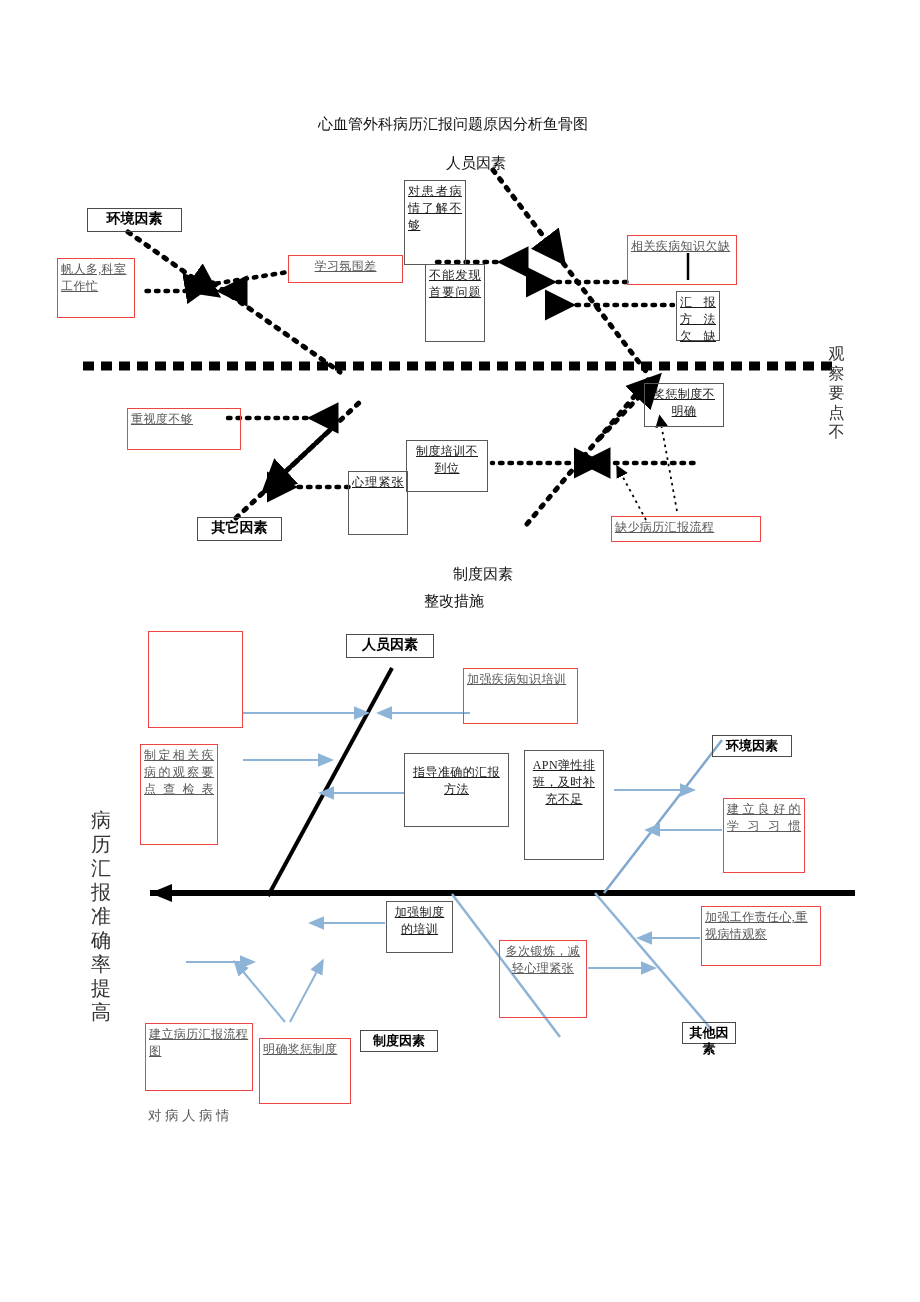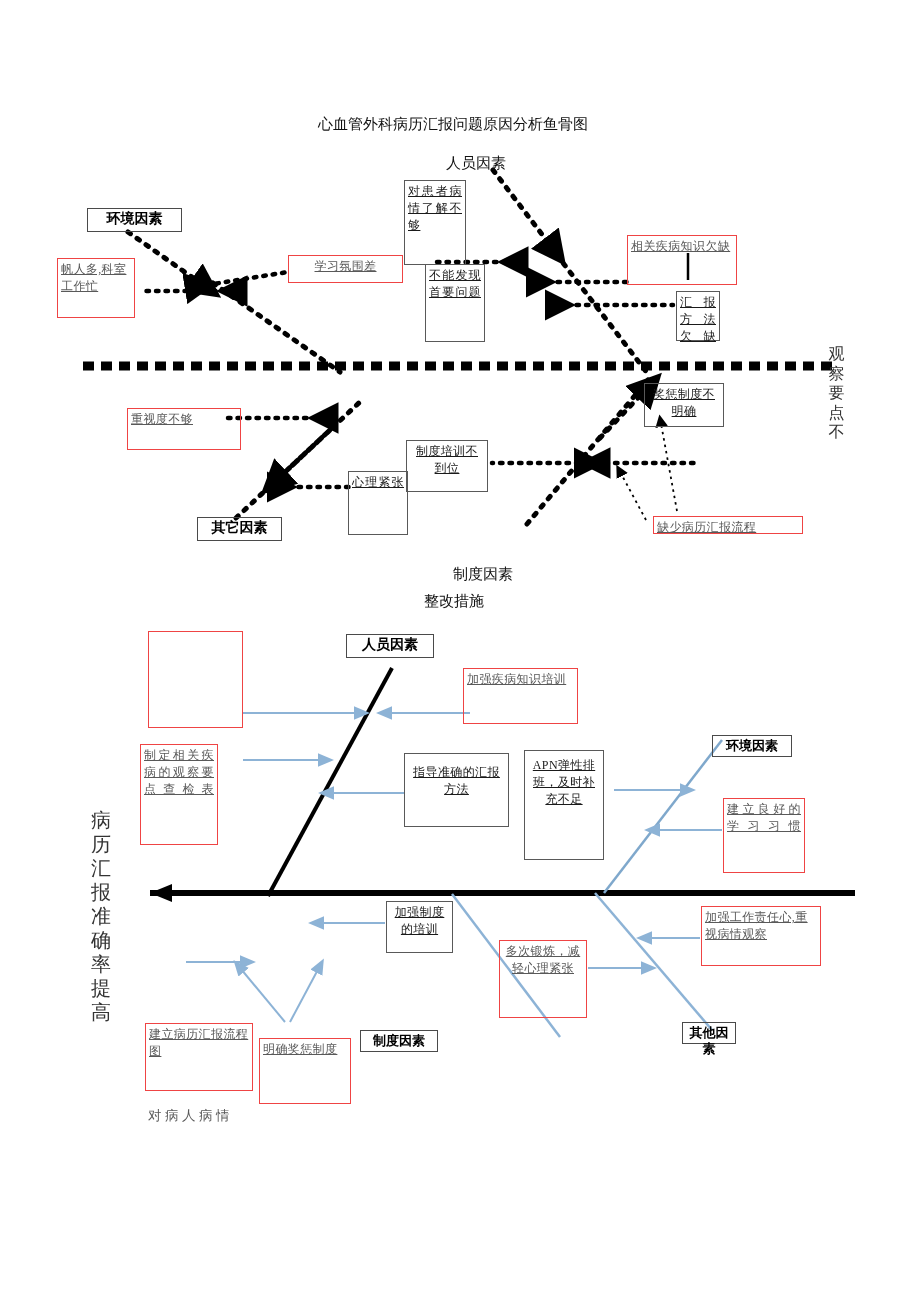--- a/index.html
+++ b/index.html
@@ -198,21 +198,21 @@
   </div>
 
   <div class="tbox dark" style="left:406px; top:440px; width:82px; height:52px; text-align:center;">
     <span>制度培训不到位</span>
   </div>
 
   <div class="tbox dark" style="left:644px; top:383px; width:80px; height:44px; text-align:center;">
     <span>奖惩制度不明确</span>
   </div>
 
-  <div class="tbox" style="left:611px; top:516px; width:150px; height:18px;margin-left:42px;">
+  <div class="tbox" style="left:611px; top:516px; width:150px; height:26px;">
     <span>缺少病历汇报流程</span>
   </div>
 
   <div class="vtext" style="left:826px; top:344px;">
     <span>观察要点不</span>
   </div>
 
   <div class="title" style="left:424px; top:592px;">整改措施</div>
 
   <svg class="layer" viewBox="0 0 920 1302">

